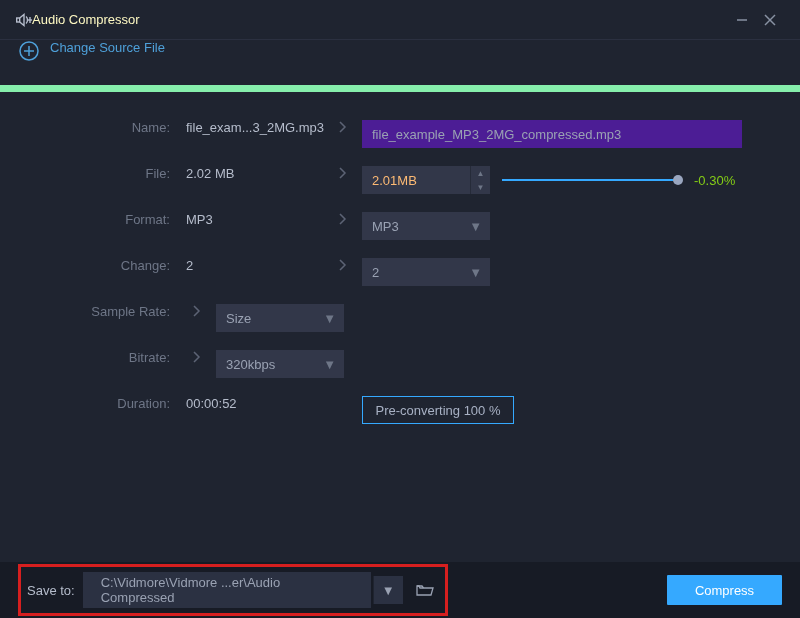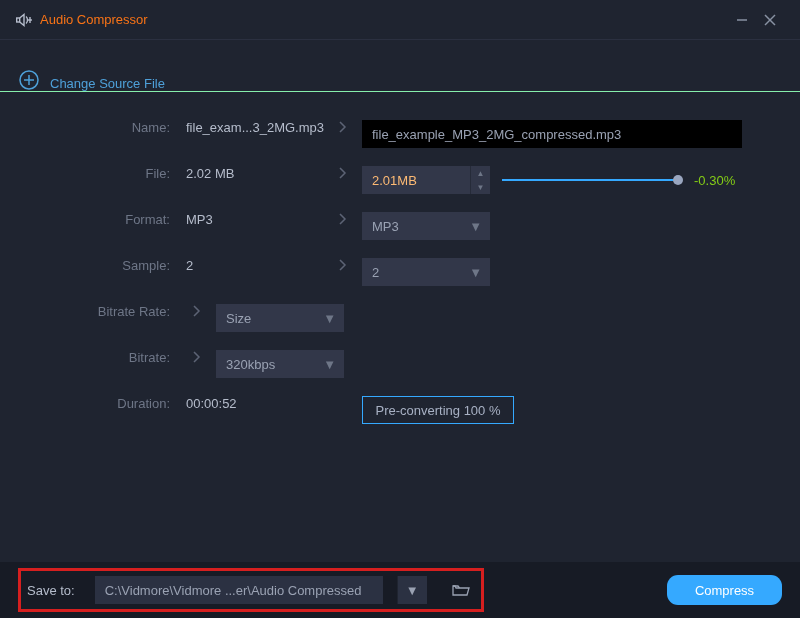--- a/index.html
+++ b/index.html
@@ -14,38 +14,37 @@
   }
   
   .titlebar {
     height: 40px;
     display: flex;
     align-items: center;
     padding: 0 16px;
     border-bottom: 1px solid #2b3040;
   }
   .titlebar .app-title {
-    color: #f97316;
-    font-size: 13px;
-    margin-left: 8px;
+    color: #fef9c3;
+    font-size: 13px;
   }
   .titlebar .spacer { flex: 1; }
   .win-btn {
     width: 28px; height: 28px;
     display: flex; align-items: center; justify-content: center;
     color: #8891a2;
     cursor: pointer;
   }
   
   .source-row {
     height: 52px;
     display: flex;
-    align-items: flex-end;
+    align-items: flex-start;
     padding: 0 18px;
-    border-bottom: 1px solid #86efac;
+    border-bottom: 7px solid #86efac;
   }
   .source-row .label {
     color: #4ea0d9;
     font-size: 13px;
     margin-left: 10px;
   }
   
   .form {
     padding: 28px 26px 0 26px;
   }
@@ -73,21 +72,21 @@
     justify-content: center;
     color: #5c6375;
   }
   .row .ctrl {
     flex: 1;
     display: flex;
     align-items: center;
     gap: 12px;
   }
   .text-input {
-    background: #000000;
+    background: #4c1d95;
     border: none;
     color: #9aa2b3;
     height: 28px;
     padding: 0 10px;
     font-size: 13px;
     width: 380px;
     outline: none;
   }
   .spinner {
     background: #323749;
@@ -190,33 +189,33 @@
     background: #171b25;
     display: flex;
     align-items: center;
     padding: 0 18px;
   }
   .save-group {
     display: flex;
     align-items: center;
     border: 3px solid #d61f1f;
     padding: 5px 6px;
-    gap: 20px;
+    gap: 8px;
   }
   .save-group .lbl2 {
     color: #b6bdcc;
     font-size: 13px;
   }
   .path-box {
     background: #2b3142;
-    height: 28px;
+    height: 36px;
     width: 288px;
     display: flex;
     align-items: center;
-    padding: 0 10px;
+    padding: 0 18px;
     color: #9aa2b3;
     font-size: 13px;
   }
   .path-dd {
     background: #2b3142;
     height: 28px;
     width: 30px;
     display: flex;
     align-items: center;
     justify-content: center;
@@ -236,21 +235,21 @@
   }
   .footer .spacer { flex: 1; }
   .compress-btn {
     background: #35a9ff;
     color: #fff;
     border: none;
     height: 30px;
     width: 115px;
     font-size: 13px;
     cursor: pointer;
-    border-radius: 11px;
+    border-radius: 1px;
   }
   svg { display: block; }
 </style>
 </head>
 <body>
 
 <div class="titlebar">
   <span>
     <svg width="16" height="14" viewBox="0 0 16 14" stroke="#b6bdcc" stroke-width="1.4" fill="none">
       <rect x="0.7" y="5" width="3" height="4"></rect>
@@ -338,37 +337,37 @@
     </div>
     <div class="ctrl">
       <div class="select">
         <span>MP3</span>
         <span class="caret">▼</span>
       </div>
     </div>
   </div>
 
   <div class="row">
-    <div class="lbl">Sample:</div>
+    <div class="lbl">Change:</div>
     <div class="val">2</div>
     <div class="chev">
       <svg width="10" height="14" viewBox="0 0 10 14" stroke="#5c6375" stroke-width="1.5" fill="none">
           <polyline points="3,2 8,7 3,12"></polyline>
         </svg>
     </div>
     <div class="ctrl">
       <div class="select">
         <span>2</span>
         <span class="caret">▼</span>
       </div>
     </div>
   </div>
 
   <div class="row">
-    <div class="lbl">Bitrate Rate:</div>
+    <div class="lbl">Sample Rate:</div>
     <div class="chev">
       <svg width="10" height="14" viewBox="0 0 10 14" stroke="#5c6375" stroke-width="1.5" fill="none">
           <polyline points="3,2 8,7 3,12"></polyline>
         </svg>
     </div>
     <div class="ctrl">
       <div class="select">
         <span>Size</span>
         <span class="caret">▼</span>
       </div>

